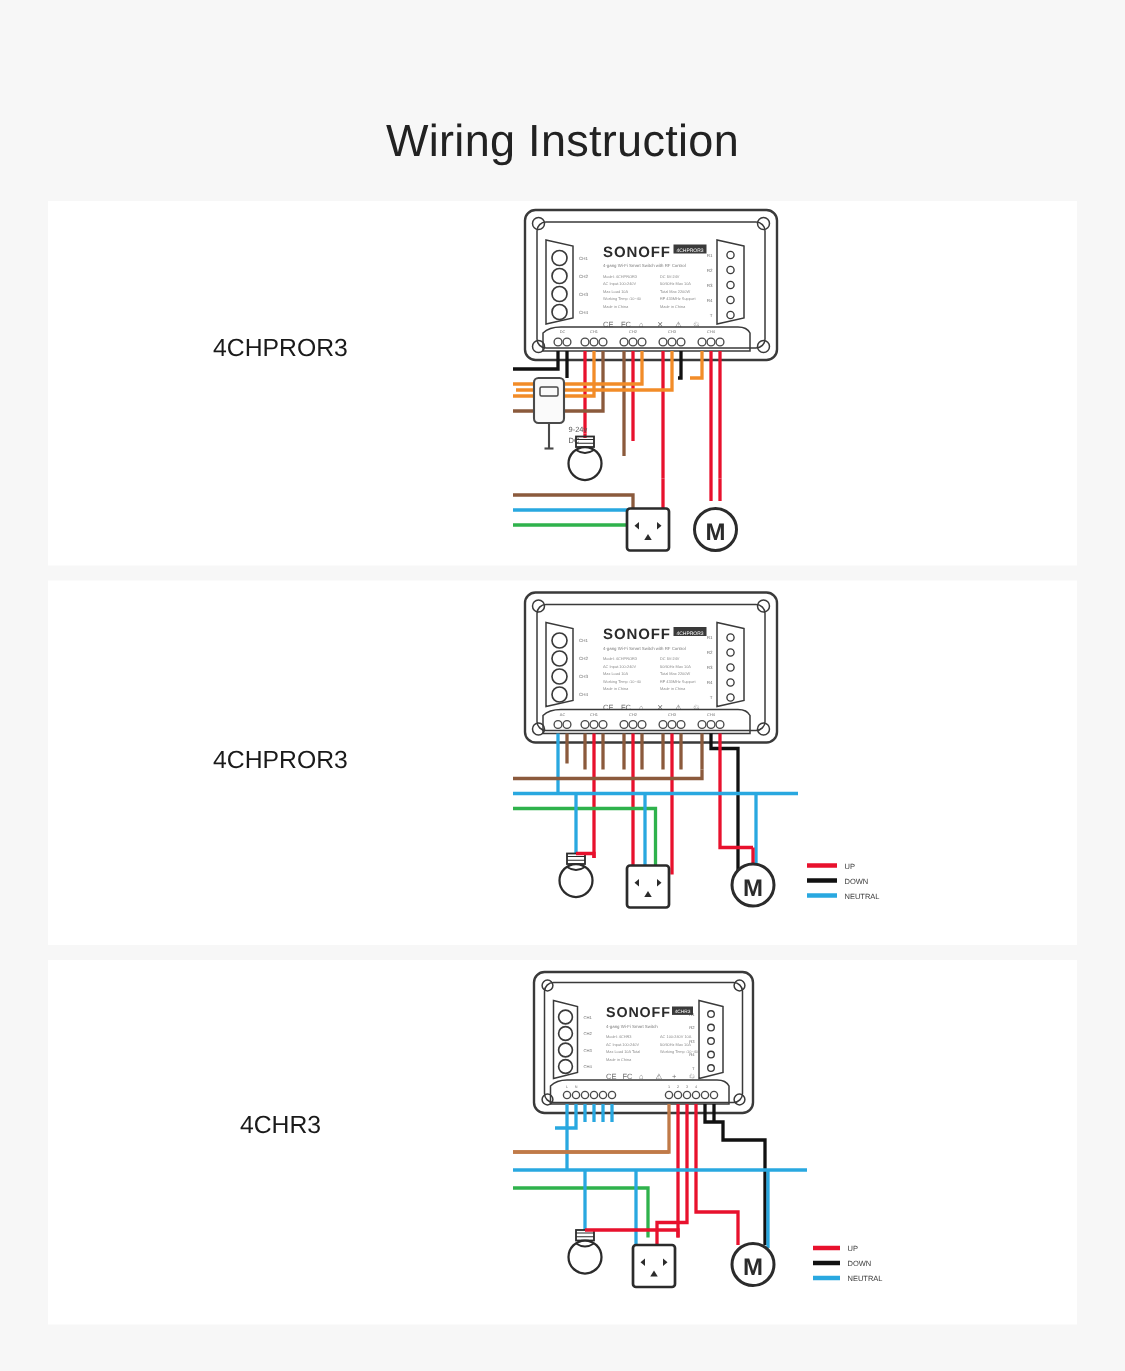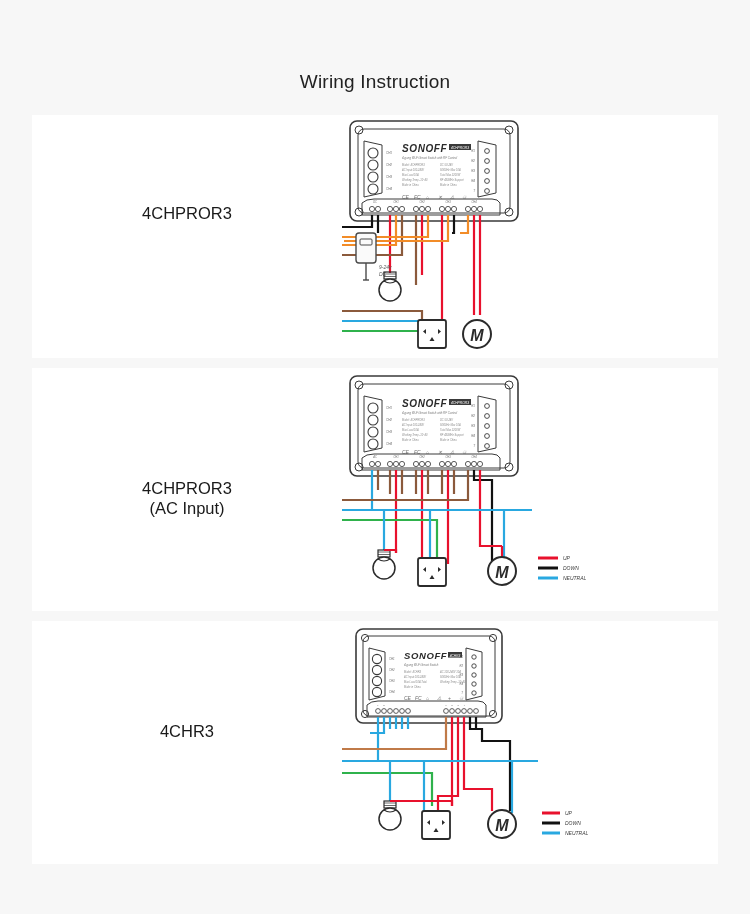--- a/index.html
+++ b/index.html
@@ -9,21 +9,21 @@
   body {
     width: 750px;
     height: 914px;
     background: #f7f7f7;
     font-family: "Liberation Sans", sans-serif;
     overflow: hidden;
     position: relative;
   }
   .page-title {
     text-align: center;
-    font-size: 19px;
+    font-size: 30px;
     color: #222222;
     font-weight: 400;
     padding-top: 58px;
     letter-spacing: 0.2px;
   }
   .panels {
     margin-top: 22px;
   }
   .panel {
     background: #ffffff;
@@ -41,21 +41,20 @@
     color: #1a1a1a;
     line-height: 20px;
   }
   .panel-label .l2 { display: block; }
   .diagram {
     position: absolute;
     left: 310px;
     top: 0;
     width: 376px;
     height: 243px;
-    font-style: italic;
   }
   .diagram svg { display: block; }
 </style>
 </head>
 <body>
 
 <h1 class="page-title">Wiring Instruction</h1>
 
 <div class="panels">
 
@@ -215,21 +214,20 @@
           <circle cx="135" cy="219" r="14" fill="#ffffff" stroke="#2b2b2b" stroke-width="2"></circle>
           <text x="135" y="226" font-size="16" font-weight="bold" text-anchor="middle" fill="#2b2b2b" font-family="Liberation Sans, sans-serif">M</text>
         </g>
       </svg>
     </div>
   </div>
 
   <div class="panel">
     <div class="panel-label" style="top:110px">
       <span>4CHPROR3</span>
-      <span class="l2">(AC Input)</span>
     </div>
 
     <div class="diagram">
       <svg width="376" height="243" viewBox="0 0 376 243" xmlns="http://www.w3.org/2000/svg">
         <g>
           <rect x="8" y="8" width="168" height="100" rx="7" fill="#ffffff" stroke="#3a3a3a" stroke-width="1.6"></rect>
           <rect x="16" y="16" width="152" height="84" rx="6" fill="none" stroke="#3a3a3a" stroke-width="1"></rect>
           <circle cx="17" cy="17" r="4" fill="none" stroke="#3a3a3a" stroke-width="1"></circle>
           <circle cx="167" cy="17" r="4" fill="none" stroke="#3a3a3a" stroke-width="1"></circle>
           <circle cx="17" cy="99" r="4" fill="none" stroke="#3a3a3a" stroke-width="1"></circle>

